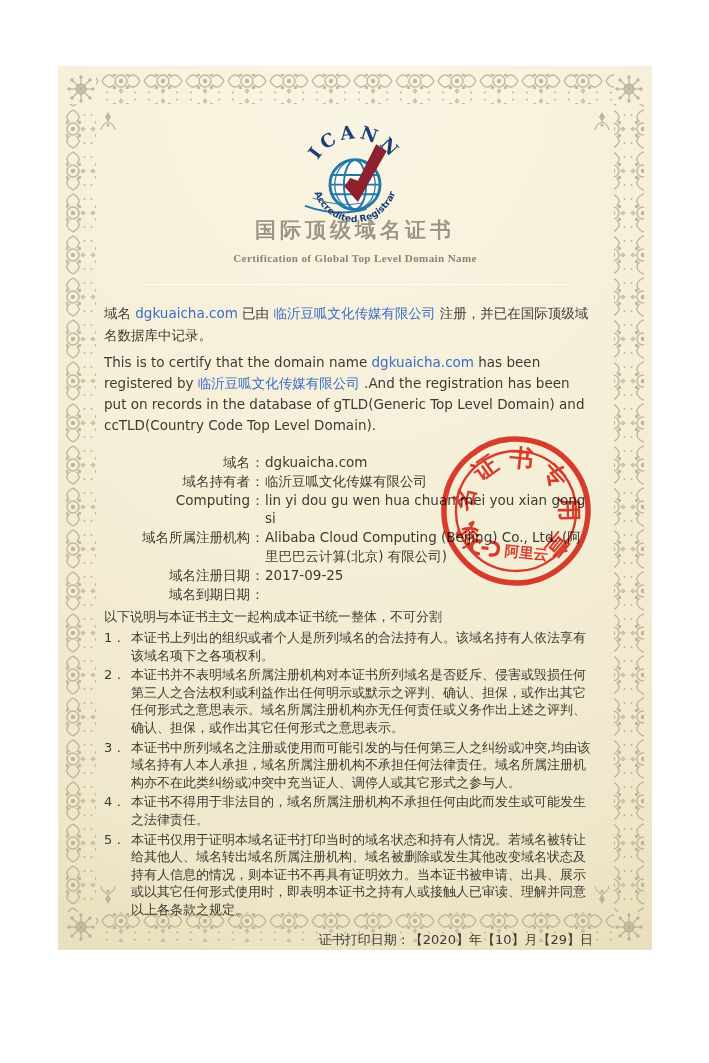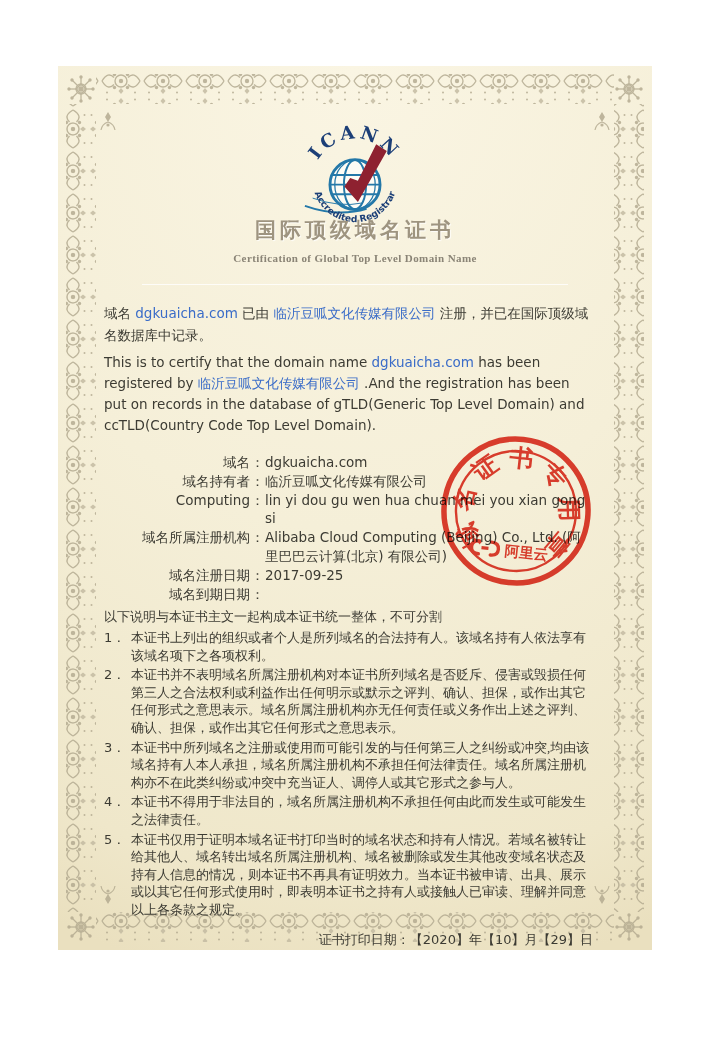--- a/index.html
+++ b/index.html
@@ -40,21 +40,21 @@
   .details { margin-top:17px; font-size:13.5px; line-height:18.8px; }
   .detail-row { display:flex; }
   .detail-label { width:146px; text-align:right; white-space:nowrap; flex:none; }
   .detail-sep { width:15px; text-align:center; flex:none; }
   .detail-value { width:328px; }
 
   .notes { margin-top:5px; font-size:13px; line-height:17.6px; }
   .notes-heading { margin-bottom:3px; }
   .note-item { display:flex; margin-top:2px; }
   .note-num { width:27px; flex:none; }
-  .note-text { flex:1;font-family:Liberation Serif, serif; }
+  .note-text { flex:1; }
 
   .print-date { margin-top:13px; font-size:13px;text-align:right; }
 
   .seal {
     position:absolute; left:378px; top:365px; width:160px; height:160px;
     mix-blend-mode:multiply; opacity:.9; transform:rotate(6deg);
   }
 </style>
 </head>
 <body>

